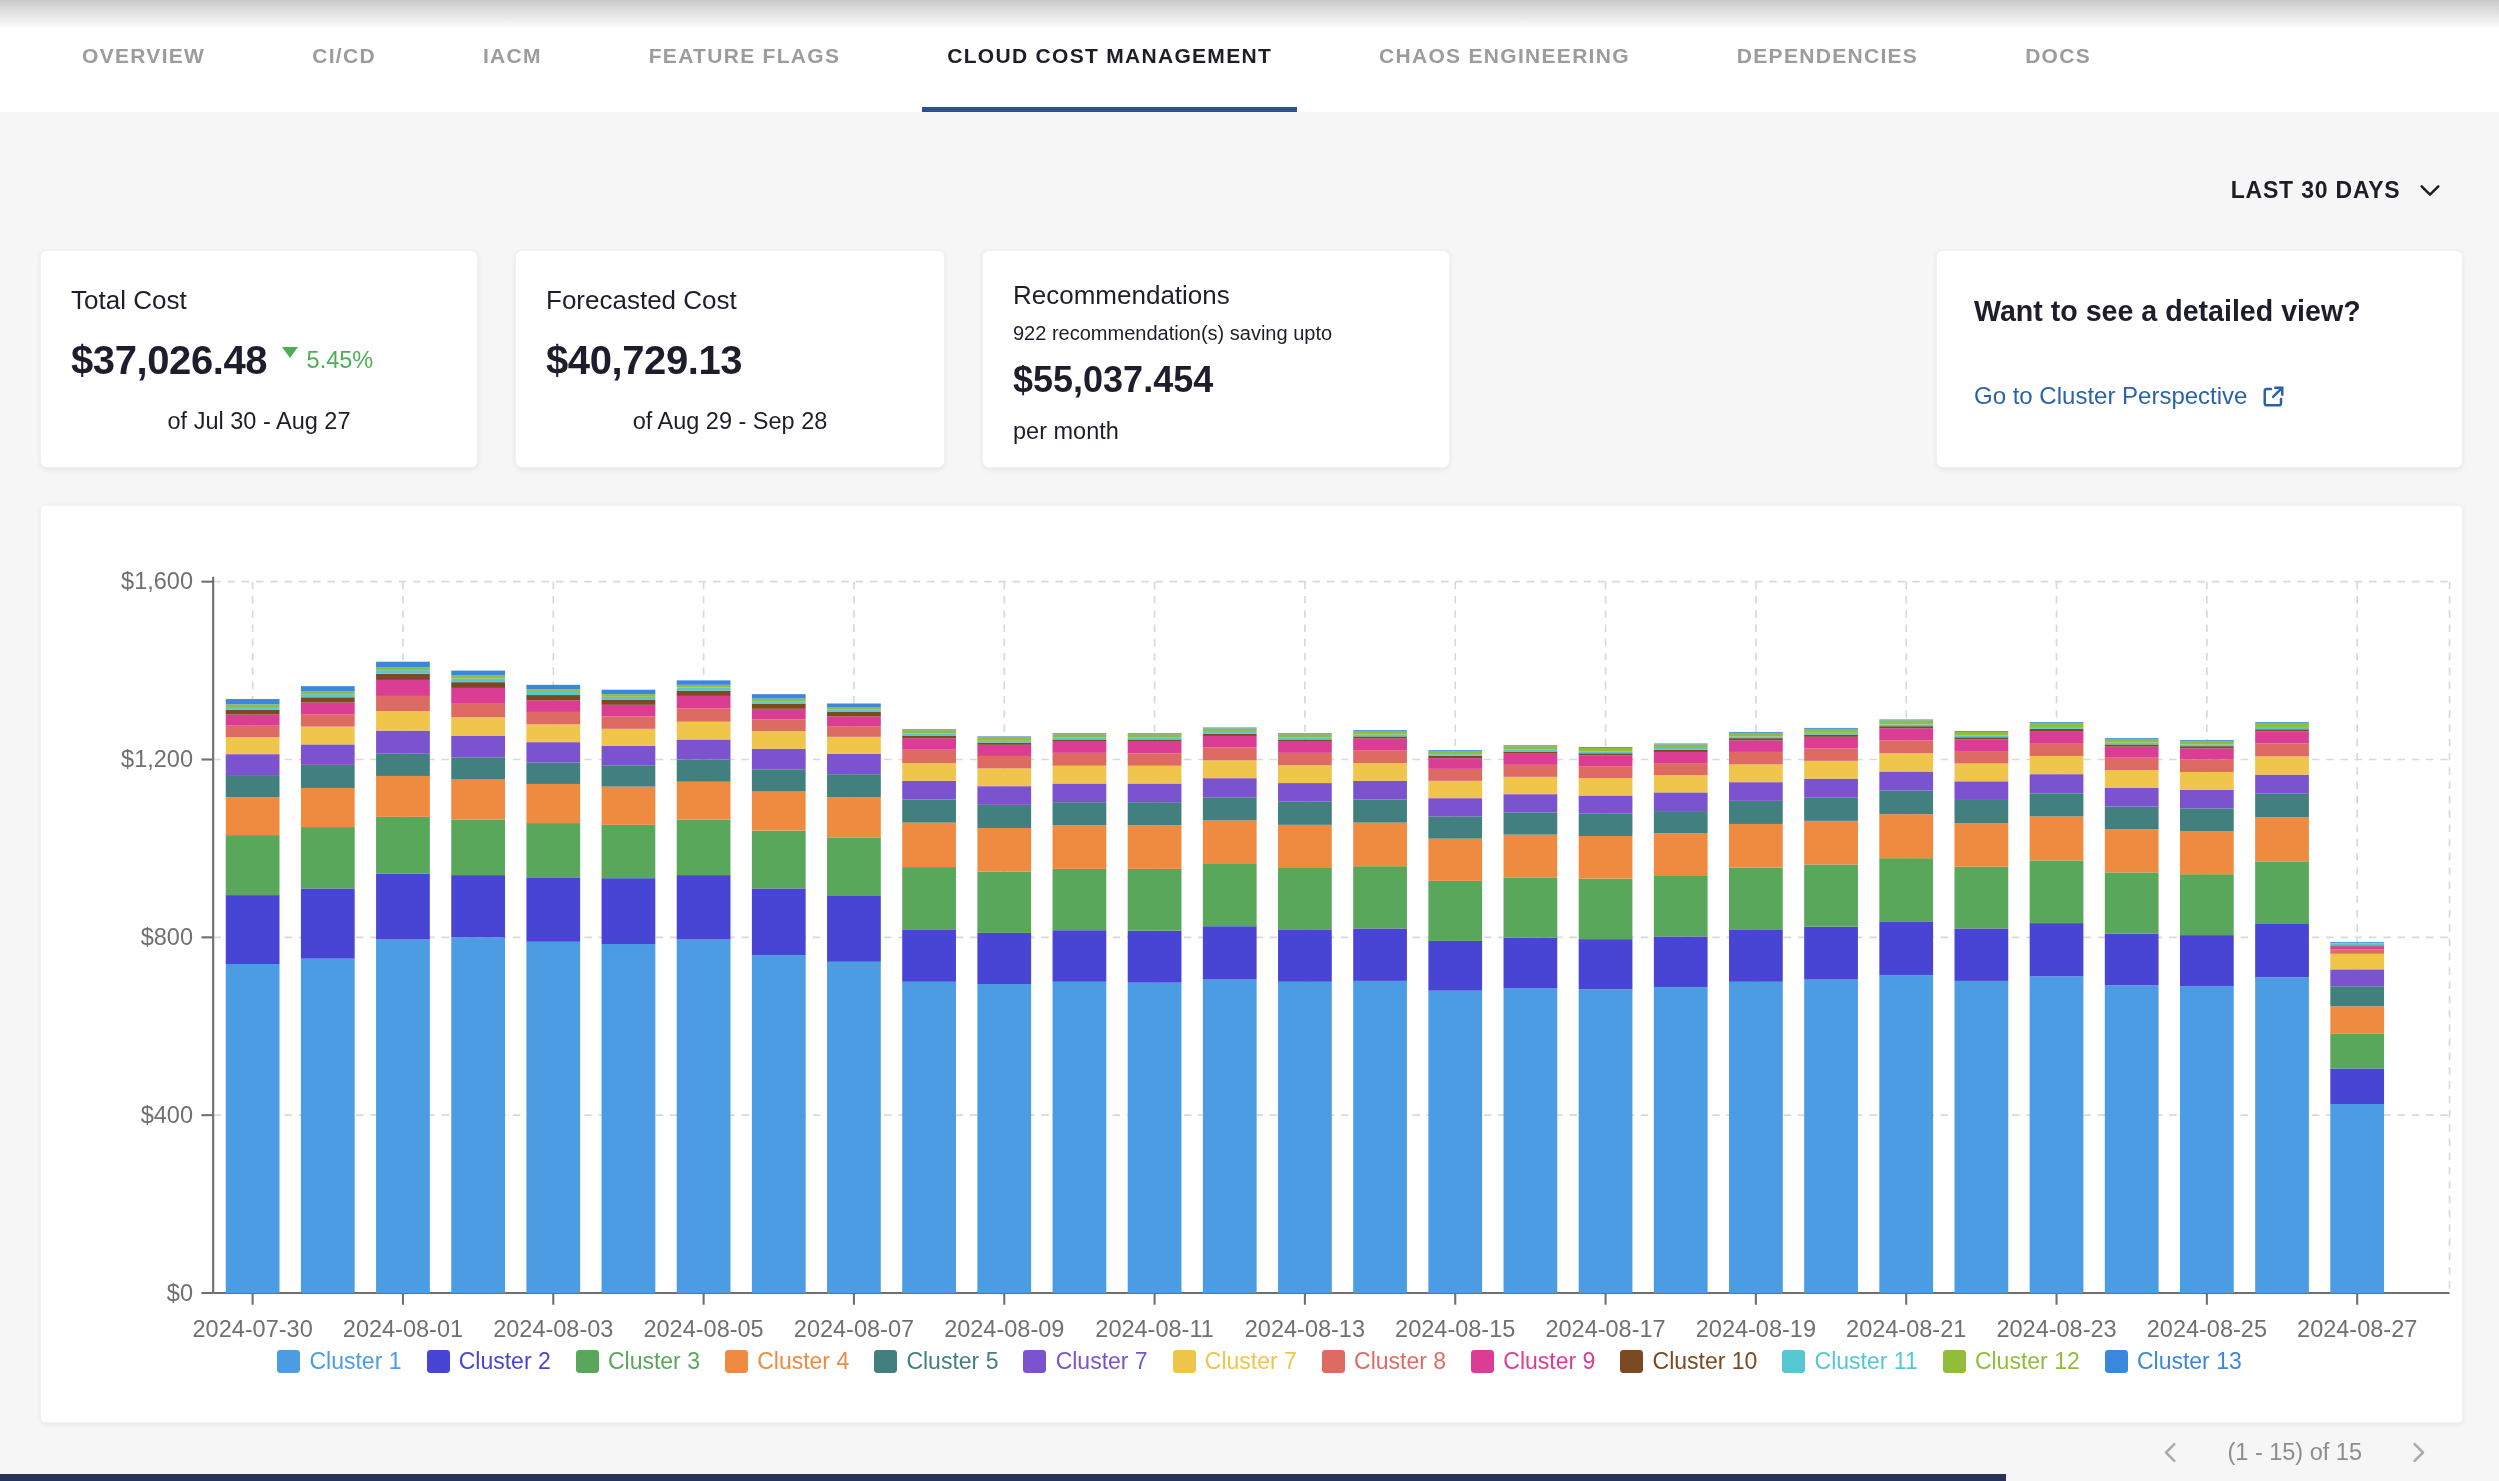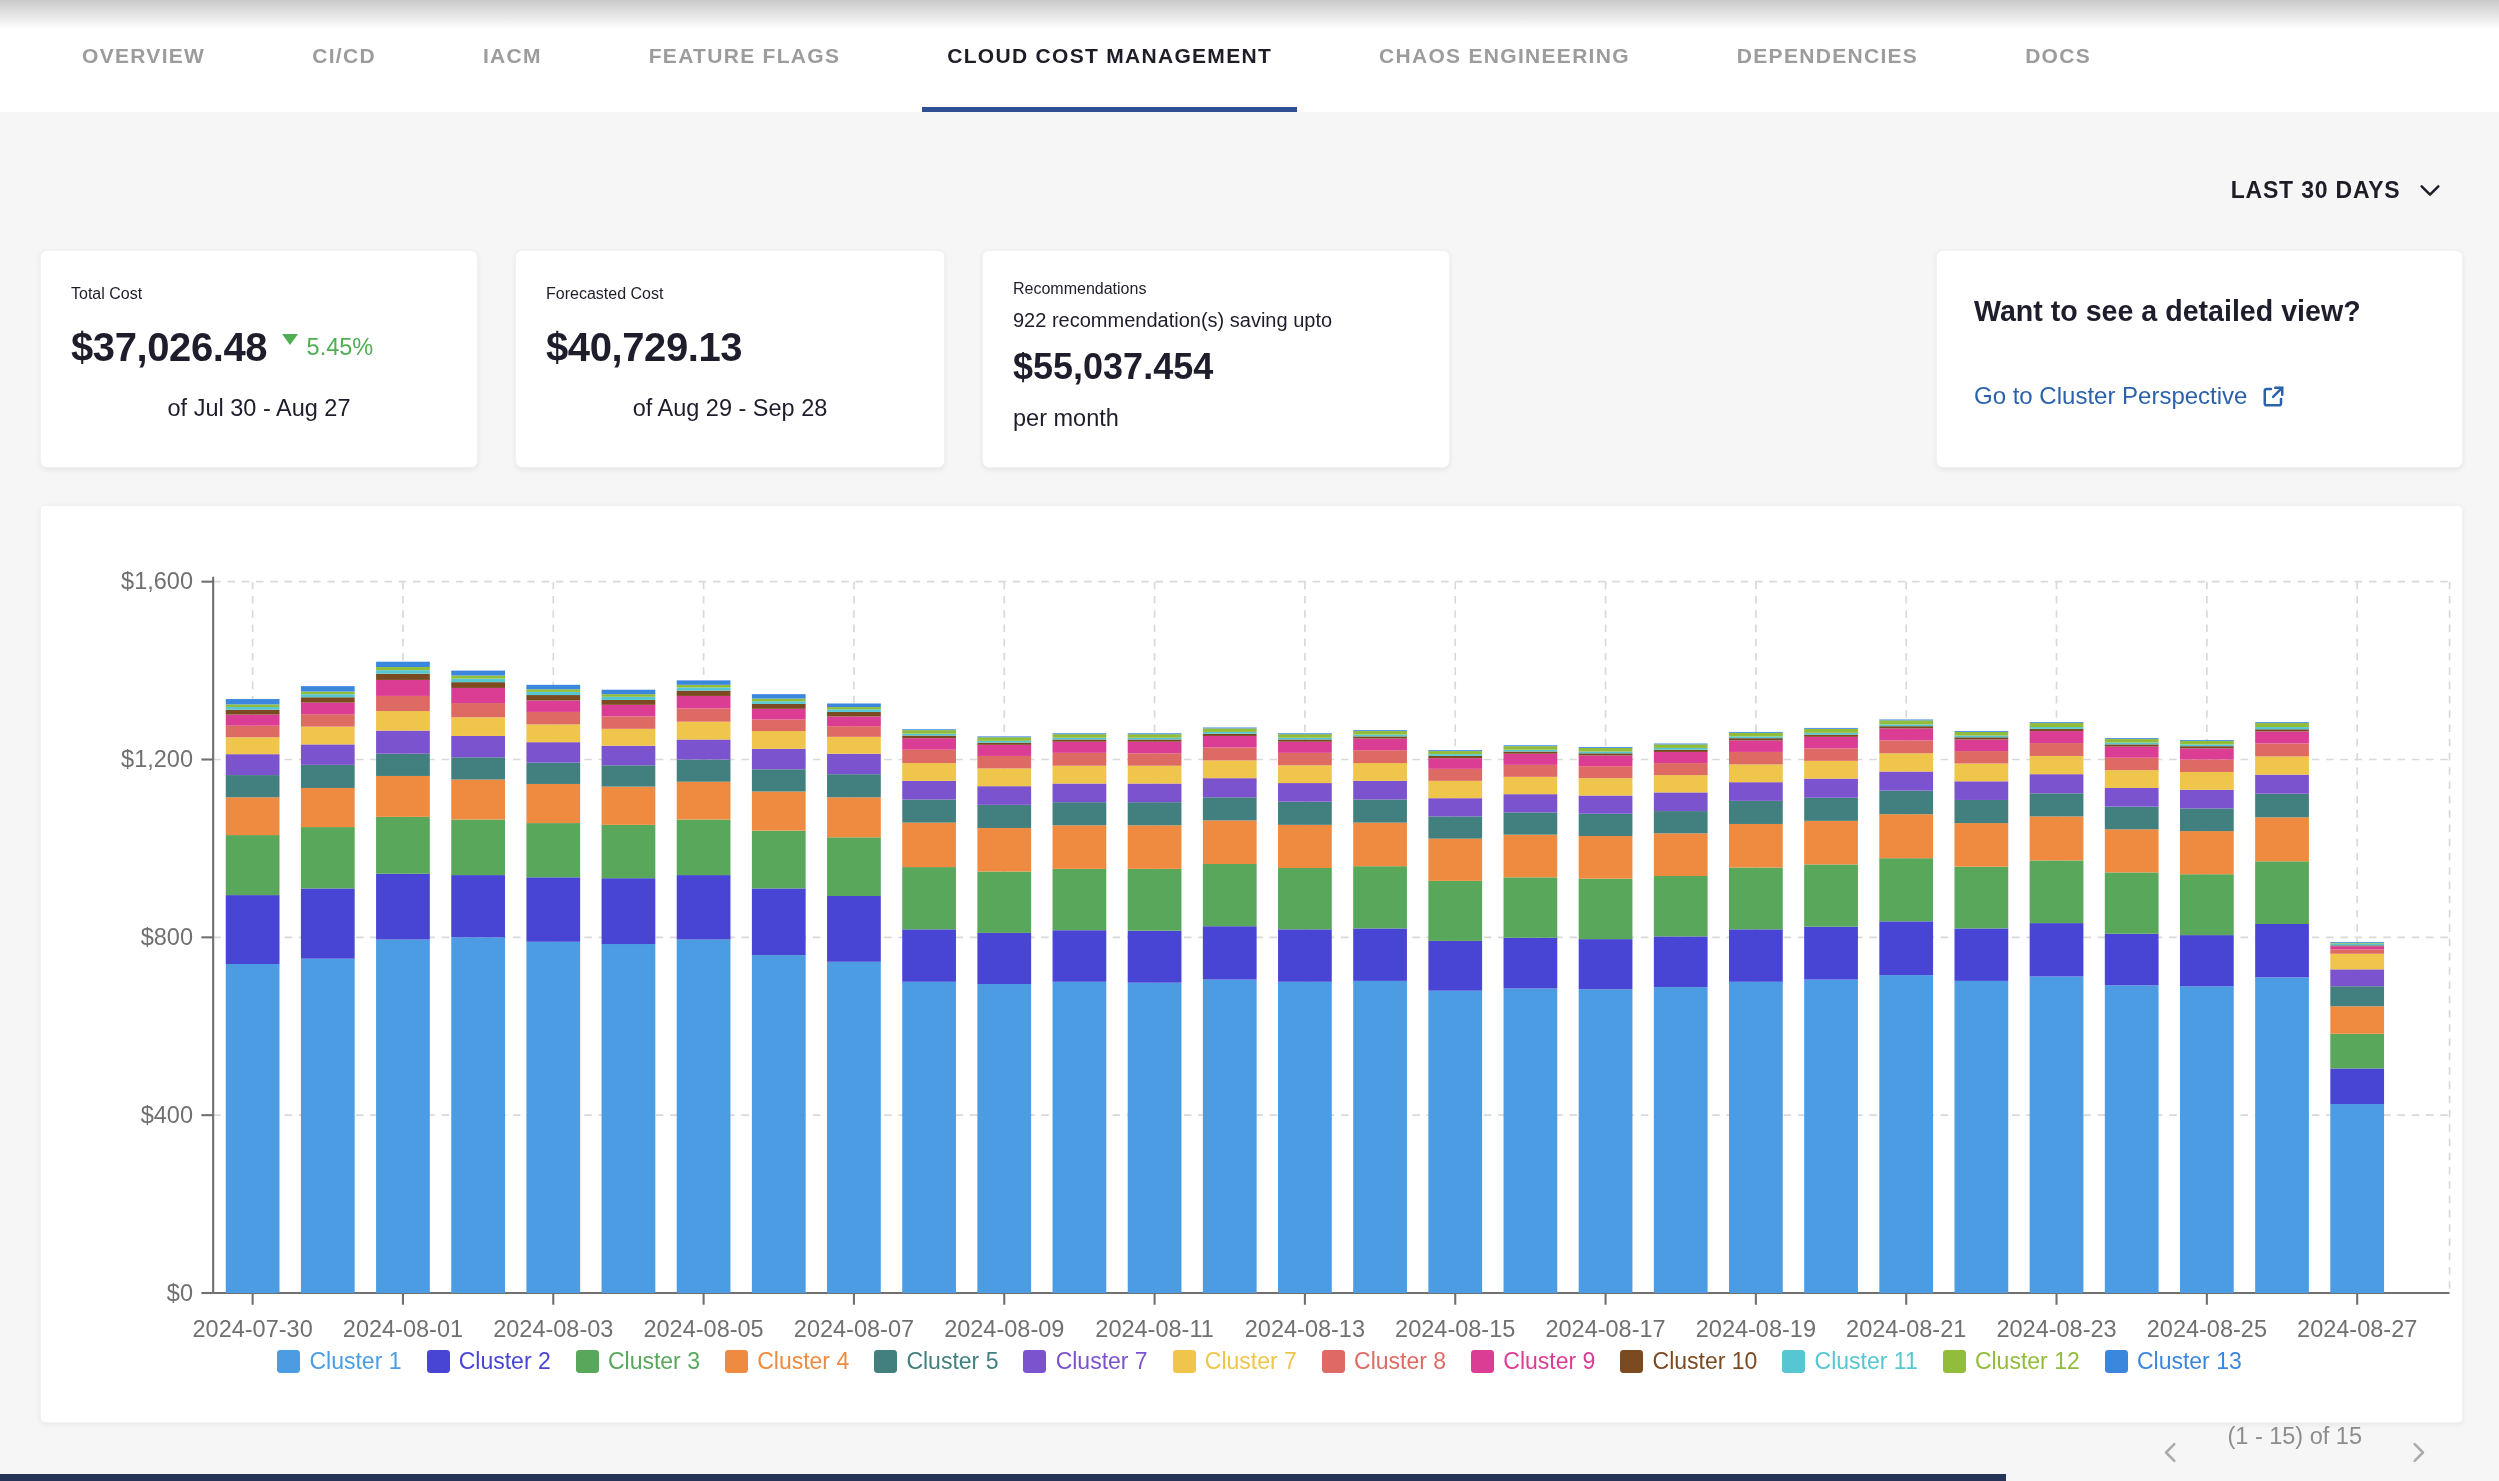--- a/index.html
+++ b/index.html
@@ -26,21 +26,21 @@
   .range-label { font-size:23px; font-weight:700; letter-spacing:0.8px; color:#1d1d27; }
 
   
   .cards { display:flex; align-items:stretch; padding:30px 37px 0 40px; gap:37px; }
   .card { background:#ffffff; border:0.8px solid rgba(0,0,0,0.05); border-radius:6.7px;
     box-shadow:0 1.7px 5px rgba(0,0,0,0.07); height:218px; padding:34px 30px; }
   .card.total { width:438px; }
   .card.forecast { width:430px; }
   .card.reco { width:468px; padding:28.6px 30px; }
   .card.detail { width:527px; margin-left:auto; padding:44px 37px; }
-  .card-title { font-size:16px; color:#1d1d2b; }
+  .card-title { font-size:26px; color:#1d1d2b; }
   .card-value-row { display:flex; align-items:center; margin-top:22px; }
   .card-value { font-size:40px; font-weight:700; letter-spacing:-0.4px; }
   .delta { display:flex; margin-left:15px; gap:8.4px; }
   .delta-tri { width:0; height:0; border-left:8.4px solid transparent;
     border-right:8.4px solid transparent; border-top:11px solid #4fae54; }
   .delta-val { font-size:23.5px; color:#4fae54; }
   .card-period { font-size:23.5px; margin-top:25px;text-align:center; }
   .reco-sub { font-size:20px; margin-top:11.8px; }
   .reco-value { font-size:36px; font-weight:700; margin-top:13.4px; }
   .reco-suffix { font-size:23.5px; margin-top:17px; }
@@ -54,21 +54,21 @@
     background:#ffffff; border:0.8px solid rgba(0,0,0,0.05); border-radius:5px;
     box-shadow:0 1.7px 5px rgba(0,0,0,0.06); }
   #chart-svg { position:absolute; left:0; top:0; }
   .legend { position:absolute; left:16px; right:0; top:842px; display:flex;
     justify-content:center; align-items:center; gap:25px; }
   .legend-item { display:flex; align-items:center; gap:9.2px; cursor:pointer; }
   .legend-swatch { width:23px; height:23px; border-radius:3.4px; }
   .legend-label { font-size:23px; }
 
   
-  .pager { height:58px; display:flex; justify-content:flex-end;
+  .pager { height:58px; display:flex; align-items:center; justify-content:flex-end;
     gap:45px; padding-right:71px; background:#f6f6f6; }
   .pager-label { font-size:23.5px; color:#8d8d8d; }
   .pg-btn { cursor:pointer; display:flex; align-items:center; }
 
   .bottom-strip { position:fixed; left:0; bottom:0; width:2006px; height:6.7px;
     background:#243457; }
 </style>
 </head>
 <body>
 

